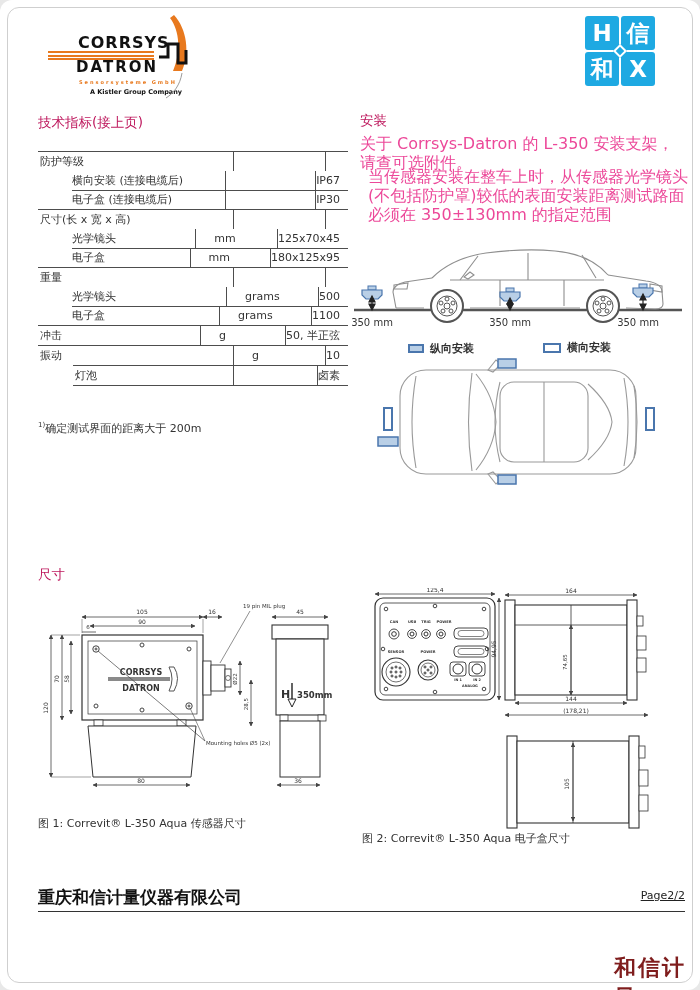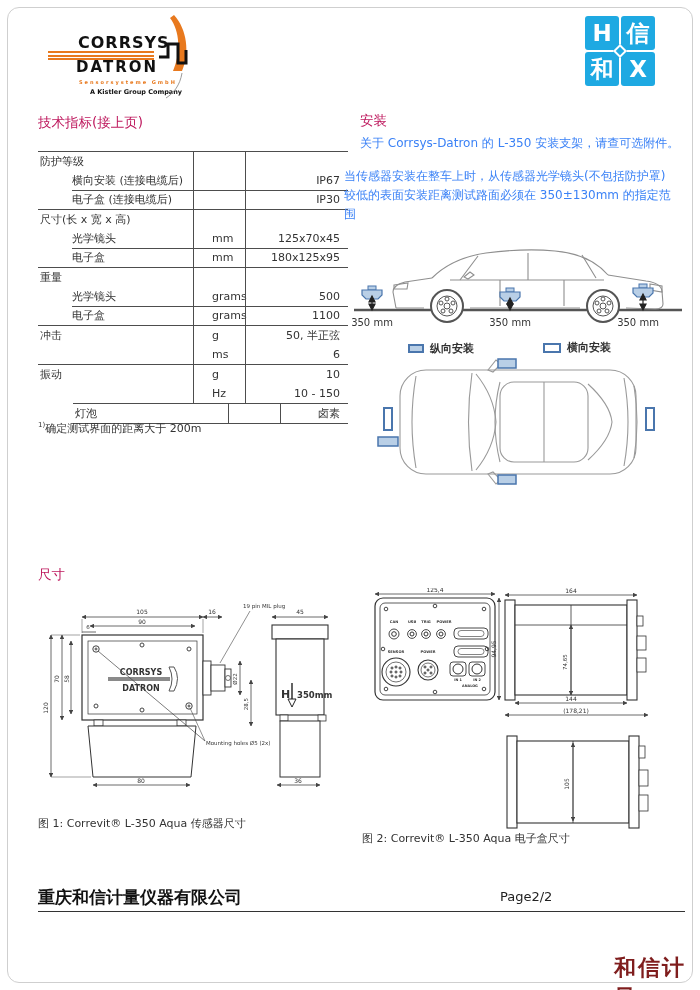--- a/index.html
+++ b/index.html
@@ -1,60 +1,60 @@
 <!DOCTYPE html>
 <html><head>
 <meta charset="utf-8">
 <style>
   html,body{margin:0;padding:0;background:#e8e8e8;}
   .page{position:relative;width:700px;height:990px;background:#fff;margin:0 auto;
-        font-family:"DejaVu Sans","Liberation Sans",sans-serif;color:#222;overflow:hidden;}
+        font-family:"DejaVu Sans","Liberation Sans",sans-serif;color:#222;overflow:hidden;border-radius:12px;}
   .abs{position:absolute;}
   .frame{position:absolute;left:7px;top:7px;right:7px;bottom:7px;border:1px solid #cfcfcf;border-radius:12px;pointer-events:none;}
 
   
   .cd-logo{left:48px;top:13px;width:150px;height:88px;}
   .cd-corrsys{position:absolute;left:30px;top:20px;font-size:16px;font-weight:bold;letter-spacing:1px;color:#111;}
   .cd-stripe{position:absolute;left:0;width:106px;height:2px;background:#e8791e;}
   .cd-datron{position:absolute;left:28px;top:45px;font-size:15px;font-weight:bold;letter-spacing:2px;color:#111;}
   .cd-sub1{position:absolute;left:31px;top:66px;font-size:5px;font-weight:bold;letter-spacing:2px;color:#e8791e;}
   .cd-sub2{position:absolute;left:42px;top:75px;font-size:6.5px;font-weight:bold;color:#111;}
   .cd-mark{position:absolute;left:110px;top:0;}
 
   
   .hx{left:585px;top:16px;width:70px;height:70px;display:grid;grid-template-columns:34px 34px;grid-template-rows:34px 34px;gap:2px;}
   .hx-tile{background:#1ea9e2;border-radius:3px;color:#fff;font-weight:bold;font-size:23px;display:flex;align-items:center;justify-content:center;}
   .hx-diamond{position:absolute;left:30px;top:30px;width:10px;height:10px;background:#1ea9e2;border:2px solid #fff;transform:rotate(45deg);box-sizing:border-box;}
 
   
   .h1{font-size:13.5px;font-weight:normal;color:#be185d;}
-  .para{font-size:12px;line-height:19px;color:#3b82f6;}
+  .para{font-size:16px;line-height:19px;color:#ec4899;}
 
   
   .spec-table{left:38px;top:151px;width:310px;font-size:11px;color:#333;}
-  .trow{display:flex;height:19px;line-height:19px;position:relative;}
+  .trow{display:flex;height:19px;line-height:19px;position:relative;gap:40px;}
   .c1{width:155px;box-sizing:border-box;padding-left:2px;white-space:nowrap;overflow:hidden;}
   .c2{width:52px;box-sizing:border-box;border-left:1px solid #4d4d4d;padding-left:18px;}
   .c3{flex:1;box-sizing:border-box;border-left:1px solid #4d4d4d;text-align:right;padding-right:8px;white-space:nowrap;}
   .ind .c1{padding-left:34px;}
   .bt{border-top:1px solid #4d4d4d;}
   .bb{border-bottom:1px solid #4d4d4d;margin-left:35px;}
   .btp::before{content:"";position:absolute;left:34px;right:0;top:0;height:1px;background:#4d4d4d;}
   .footnote{left:38px;top:421px;font-size:11px;color:#333;}
   .footnote sup{font-size:7px;}
 
   
   .legend-item{display:flex;align-items:center;gap:6px;font-size:11px;font-weight:bold;color:#333;padding-left:16px;}
   .leg-icon-filled{width:16px;height:9px;background:#b9cfe6;border:2px solid #4a76ad;box-sizing:border-box;}
   .leg-icon-outline{width:18px;height:10px;background:#fff;border:2px solid #4a76ad;box-sizing:border-box;}
 
   
   .caption{font-size:11px;color:#333;}
   .footer-company{left:38px;top:886px;font-size:17px;font-weight:bold;color:#111;}
-  .footer-page{left:500px;top:889px;width:185px;text-align:left;font-size:13px;color:#222;}
+  .footer-page{left:500px;top:889px;width:185px;text-align:right;font-size:11px;color:#222;text-decoration:underline;}
   .footer-line{left:38px;top:911px;width:647px;height:1px;background:#333;}
   .watermark{left:614px;top:953px;font-size:22px;font-weight:bold;letter-spacing:2px;color:#7f1d1d;}
 
   svg text{font-family:"DejaVu Sans","Liberation Sans",sans-serif;fill:#333;}
 </style>
 </head>
 <body>
 
 <div class="page">
   <div class="frame"></div>
@@ -128,47 +128,37 @@
     <div class="trow ind btp">
         <div class="c1">电子盒</div>
         <div class="c2">grams</div>
         <div class="c3">1100</div>
       </div>
     <div class="trow bt">
         <div class="c1">冲击</div>
         <div class="c2">g</div>
         <div class="c3">50, 半正弦</div>
       </div>
-    <div class="trow">
-        <div class="c1"></div>
-        <div class="c2">ms</div>
-        <div class="c3">6</div>
-      </div>
     <div class="trow bt">
         <div class="c1">振动</div>
         <div class="c2">g</div>
         <div class="c3">10</div>
       </div>
-    <div class="trow">
-        <div class="c1"></div>
-        <div class="c2">Hz</div>
-        <div class="c3">10 - 150</div>
-      </div>
     <div class="trow bt bb">
         <div class="c1">灯泡</div>
         <div class="c2"></div>
         <div class="c3">卤素</div>
       </div>
   </div>
 
   <div class="abs footnote"><sup>1)</sup><span>确定测试界面的距离大于 200m</span></div>
 
   <div class="abs h1" style="left:360px;top:112px">安装</div>
   <div class="abs para" style="left:360px;top:134px;width:328px">关于 Corrsys-Datron 的 L-350 安装支架，请查可选附件。</div>
-  <div class="abs para" style="left:344px;top:167px;width:330px">当传感器安装在整车上时，从传感器光学镜头(不包括防护罩)较低的表面安装距离测试路面必须在 350±130mm 的指定范围</div>
+  <div class="abs para" style="left:368px;top:167px;width:330px">当传感器安装在整车上时，从传感器光学镜头(不包括防护罩)较低的表面安装距离测试路面必须在 350±130mm 的指定范围</div>
 
   <svg class="abs" style="left:350px;top:222px" width="340" height="115" viewBox="0 0 340 115">
 
     <line x1="4" y1="88" x2="332" y2="88" stroke="#555" stroke-width="2.5"></line>
 
     <g stroke="#8f8f8f" stroke-width="1.1" fill="none">
       <path d="M46,86 L43,70 Q43,63 55,60 L82,56"></path>
       <path d="M82,56 Q102,36 136,31 Q175,26 205,29 Q240,32 258,53"></path>
       <path d="M258,53 L296,59 Q311,61 312,69 L313,82 Q313,87 305,87"></path>
       <path d="M46,86 L74,86 M120,86 L230,86 M276,86 L305,87"></path>

